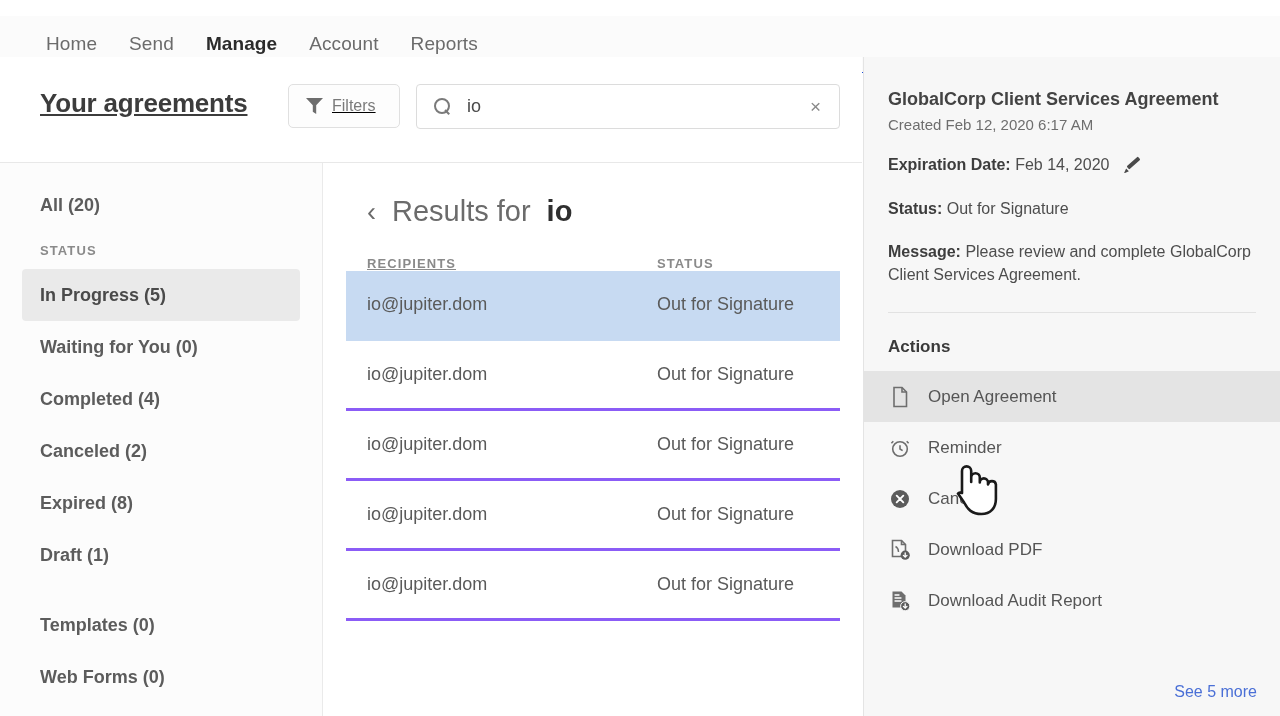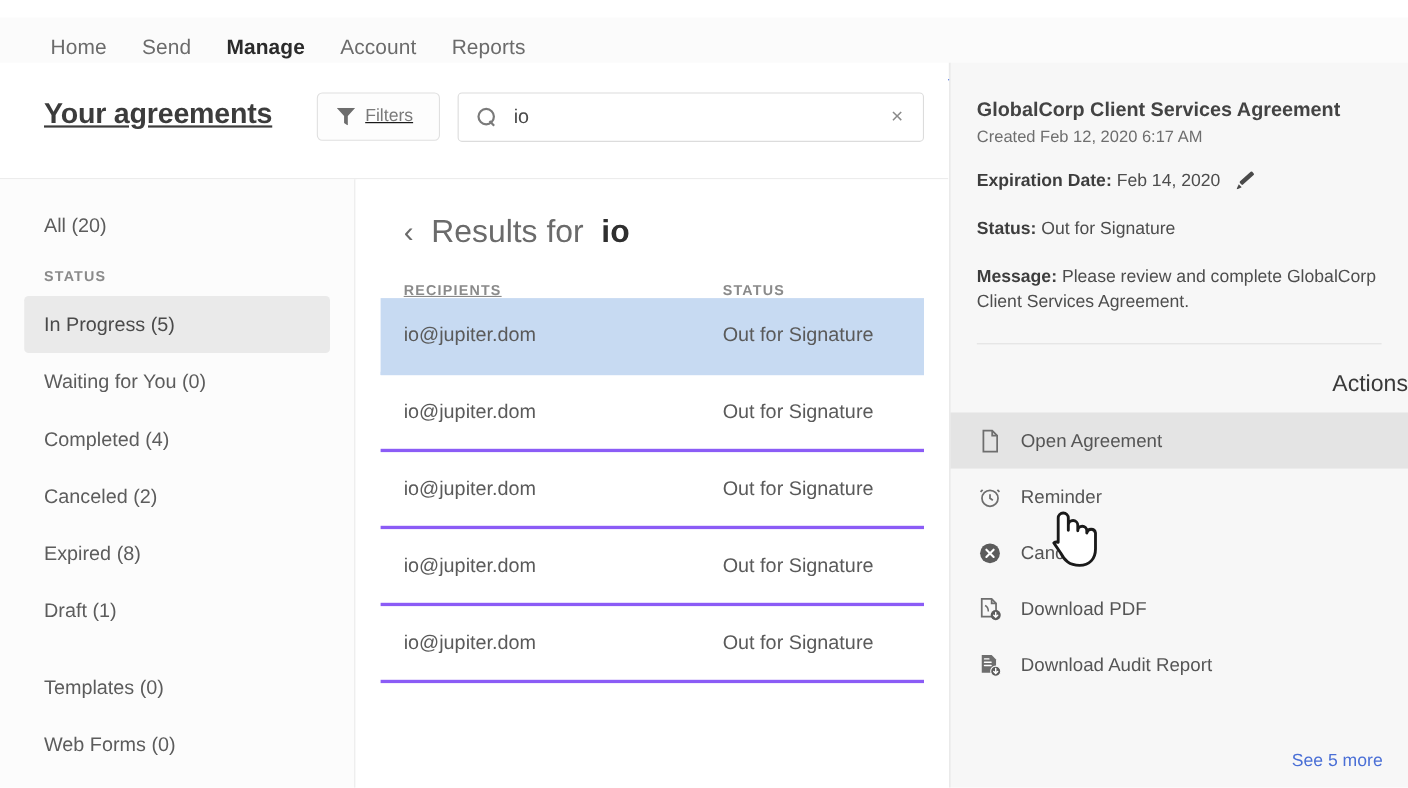--- a/index.html
+++ b/index.html
@@ -119,20 +119,21 @@
     padding-top: 16px;
   }
   .side-item {
     height: 52px;
     margin: 0 22px;
     display: flex; align-items: center;
     padding-left: 18px;
     font-size: 18px; color: #5c5c5c;
     border-radius: 4px;
     cursor: pointer;
+    font-weight: bold;
   }
   .side-item.selected { background: #eaeaea; color: #4a4a4a; }
   .side-heading {
     height: 38px; margin: 0 22px;
     display: flex; align-items: center;
     padding-left: 18px;
     font-size: 13px; color: #8a8a8a;
     letter-spacing: 1.1px; font-weight: 600;
   }
   .side-gap { height: 18px; }
@@ -196,21 +197,21 @@
   .pencil::after {
     content: ""; position: absolute; left: 0px; top: 12px;
     width: 5px; height: 5px; background: #4a4a4a;
     clip-path: polygon(0 100%, 100% 55%, 45% 0);
   }
   #detail-divider {
     margin-top: 26px; height: 1px; background: #e2e2e2;
   }
   #actions-title {
     margin: 24px 0 0 24px;
-    font-size: 21px; font-weight: 400; color: #3a3a3a; text-align: right;
+    font-size: 17px; font-weight: 700; color: #3a3a3a;
   }
   #actions-list { margin-top: 14px; }
   .action-row {
     display: flex; align-items: center; gap: 16px;
     height: 51px; padding-left: 24px;
     font-size: 17px; color: #555555;
     cursor: pointer;
   }
   .action-row.hovered { background: #e4e4e4; }
   .action-icon { width: 24px; height: 24px; flex: none; position: relative; }

